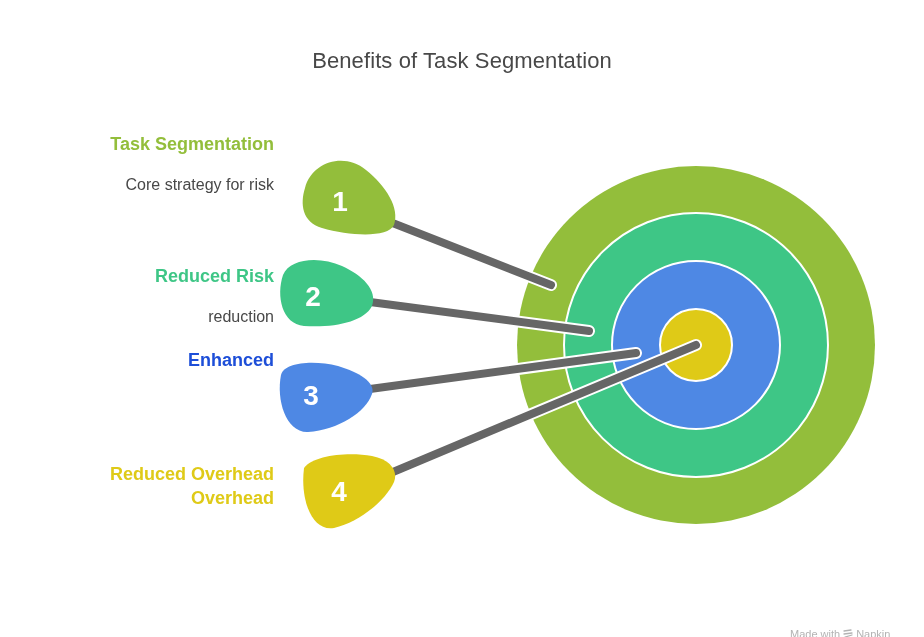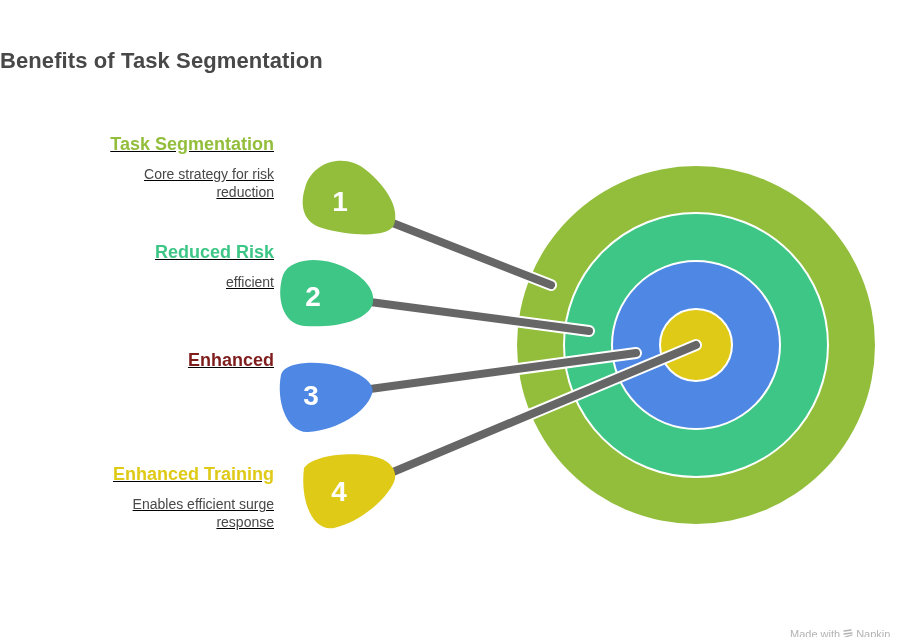--- a/index.html
+++ b/index.html
@@ -1,57 +1,53 @@
 <!DOCTYPE html>
 <html><head>
 <meta charset="utf-8">
 <style>
   html, body { margin: 0; padding: 0; background: #ffffff; }
   body { width: 924px; height: 637px; position: relative; overflow: hidden; font-family: "Liberation Sans", sans-serif; }
-  .title { position: absolute; left: 0; width: 924px; top: 48px; text-align: left; font-size: 22px; font-weight: bold; color: #484848; letter-spacing: 0.1px; }
-  .item { position: absolute; right: 650px; text-align: right; text-decoration: underline; }
+  .title { position: absolute; left: 0; width: 924px; top: 48px; text-align: center; font-size: 22px; font-weight: normal; color: #484848; letter-spacing: 0.1px; }
+  .item { position: absolute; right: 650px; text-align: right; }
   .item-title { font-size: 18px; font-weight: bold; line-height: 24px; }
-  .item-desc { font-size: 14px; color: #484848; line-height: 18px; margin-top: 9px; }
+  .item-desc { font-size: 16px; color: #484848; line-height: 18px; margin-top: 20px; }
   svg.diagram { position: absolute; left: 0; top: 0; }
   .num { font-family: "Liberation Sans", sans-serif; font-weight: bold; font-size: 28px; fill: #ffffff; }
   .footer-wrap { position: absolute; left: 790px; top: 628px; font-size: 11px; color: #b3b3b3; display: flex; align-items: center; gap: 3px; }
 </style>
 </head>
 <body>
 
 <div class="title">Benefits of Task Segmentation</div>
 
 <div class="item" style="top:132px;">
   <div class="item-title" style="color:#93be3b;">Task Segmentation</div>
   <div class="item-desc">
     <div>Core strategy for risk</div>
+  </div>
+</div>
+
+<div class="item" style="top:240px;">
+  <div class="item-title" style="color:#3ec686;margin-top:24px;">Reduced Risk</div>
+  <div class="item-desc">
     <div>reduction</div>
   </div>
 </div>
 
-<div class="item" style="top:240px;">
-  <div class="item-title" style="color:#3ec686;">Reduced Risk</div>
-  <div class="item-desc">
-    <div>efficient</div>
-  </div>
-</div>
-
 <div class="item" style="top:348px;">
-  <div class="item-title" style="color:#7f1d1d;">
+  <div class="item-title" style="color:#1d4ed8;">
     <div>Enhanced</div>
   </div>
 </div>
 
 <div class="item" style="top:462px;">
   <div class="item-title" style="color:#dfca17;">
-    <div>Enhanced Training</div>
-  </div>
-  <div class="item-desc">
-    <div>Enables efficient surge</div>
-    <div>response</div>
+    <div>Reduced Overhead</div>
+    <div>Overhead</div>
   </div>
 </div>
 
 <svg class="diagram" width="924" height="637" viewBox="0 0 924 637">
 
   <g>
     <circle cx="696" cy="345" r="179" fill="#93be3b"></circle>
     <circle cx="696" cy="345" r="132" fill="#3ec686" stroke="#ffffff" stroke-width="2"></circle>
     <circle cx="696" cy="345" r="84" fill="#4e88e4" stroke="#ffffff" stroke-width="2"></circle>
     <circle cx="696" cy="345" r="36" fill="#dfca17" stroke="#ffffff" stroke-width="2"></circle>

